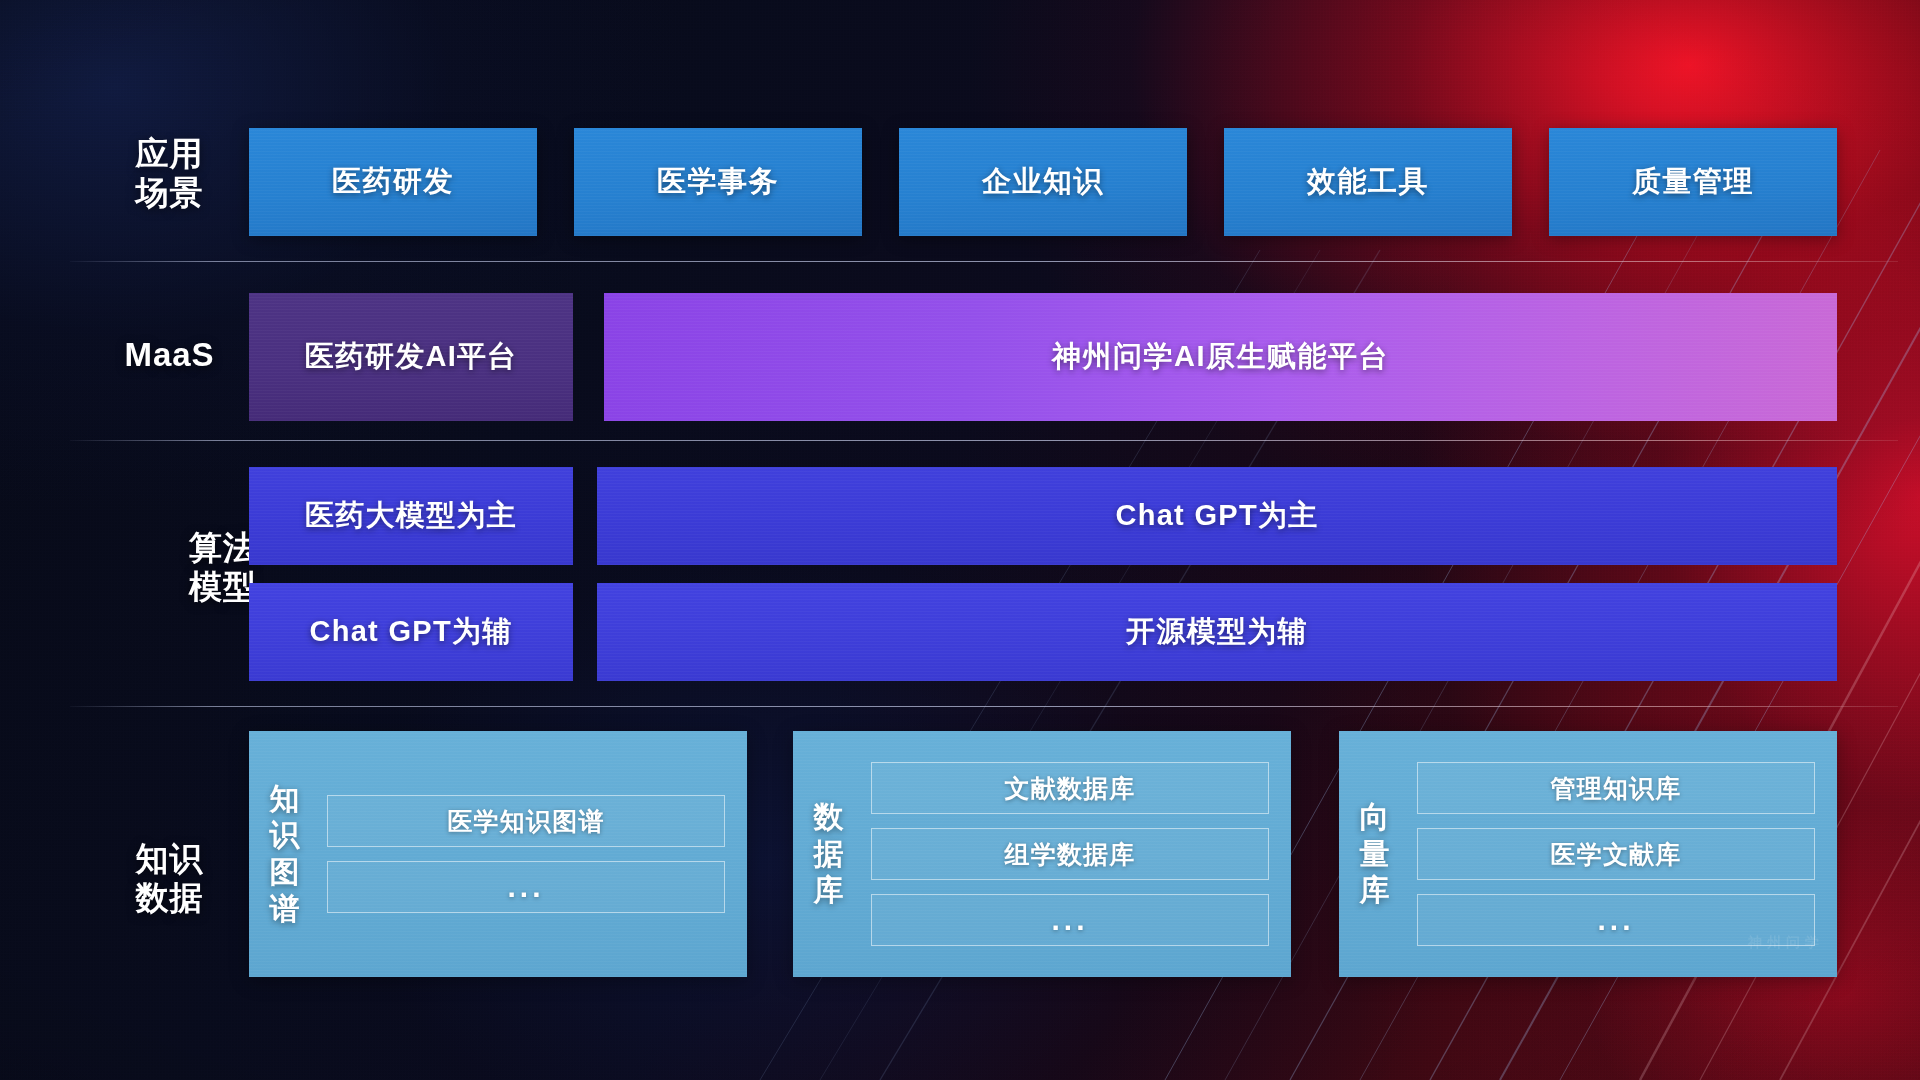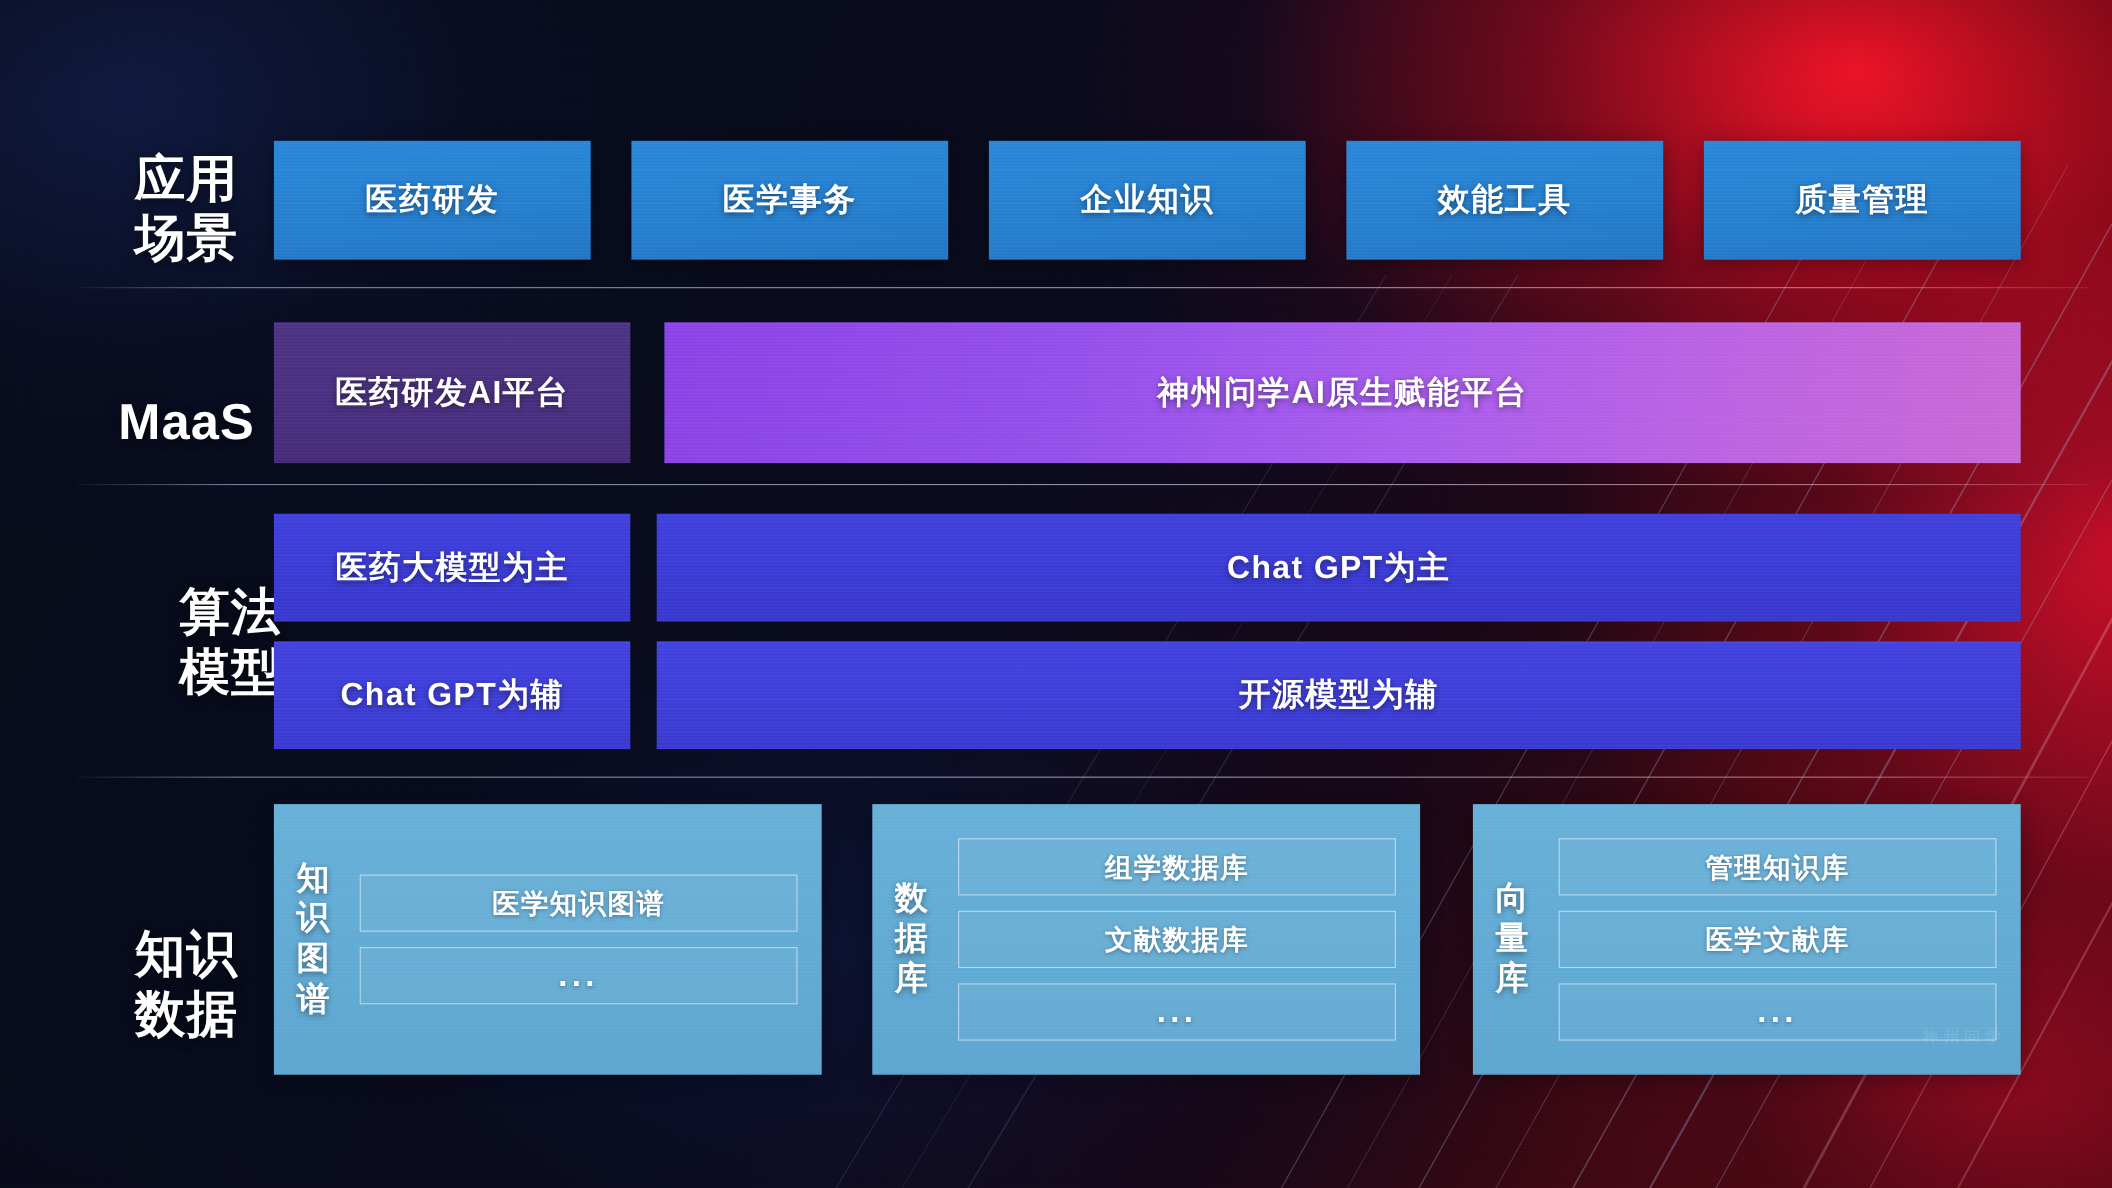--- a/index.html
+++ b/index.html
@@ -35,21 +35,21 @@
     background:radial-gradient(ellipse 130% 120% at 45% 50%, rgba(0,0,0,0) 46%, rgba(0,0,0,.50) 100%);
   }
 
   
   .stage { position:absolute; inset:0; z-index:2; }
 
   .row { position:absolute; display:flex; align-items:center; }
   .rowlabel {
     position:absolute;
     width:175px; left:82px;
-    color:#fff; font-weight:bold; font-size:46px; line-height:1.18;
+    color:#fff; font-weight:bold; font-size:33px; line-height:1.18;
     letter-spacing:1px; text-align:center;
     text-shadow:0 2px 10px rgba(0,0,0,.6);
   }
   .divider {
     position:absolute; height:1px; left:70px; right:22px;
     background:linear-gradient(90deg, rgba(150,160,200,.05) 0%, rgba(190,198,228,.62) 8%, rgba(200,206,235,.70) 55%, rgba(225,180,185,.62) 88%, rgba(200,120,130,.22) 100%);
   }
 
   .card {
     display:flex; align-items:center; justify-content:center;
@@ -190,21 +190,21 @@
     <div class="card" style="position:absolute;left:1224px;width:288px;height:108px;">
       <span>效能工具</span>
     </div>
     <div class="card" style="position:absolute;left:1549px;width:288px;height:108px;">
       <span>质量管理</span>
     </div>
   </div>
 
   <div class="divider" style="top:261px;"></div>
 
-  <div class="rowlabel" style="top:356px;">
+  <div class="rowlabel" style="top:336px;">
     <div>MaaS</div>
   </div>
   <div class="row r2">
     <div class="card c-left" style="position:absolute;left:249px;width:324px;height:128px;">
       <span>医药研发AI平台</span>
     </div>
     <div class="card c-right" style="position:absolute;left:604px;width:1233px;height:128px;">
       <span>神州问学AI原生赋能平台</span>
     </div>
   </div>
@@ -253,22 +253,22 @@
       </div>
     </div>
 
     <div class="panel" style="left:793px;width:498px;">
       <div class="vlabel">
         <span>数</span>
         <span>据</span>
         <span>库</span>
       </div>
       <div class="items">
+        <div class="item">文献数据库</div>
         <div class="item">组学数据库</div>
-        <div class="item">文献数据库</div>
         <div class="item ellipsis">...</div>
       </div>
     </div>
 
     <div class="panel" style="left:1339px;width:498px;">
       <div class="vlabel">
         <span>向</span>
         <span>量</span>
         <span>库</span>
       </div>

